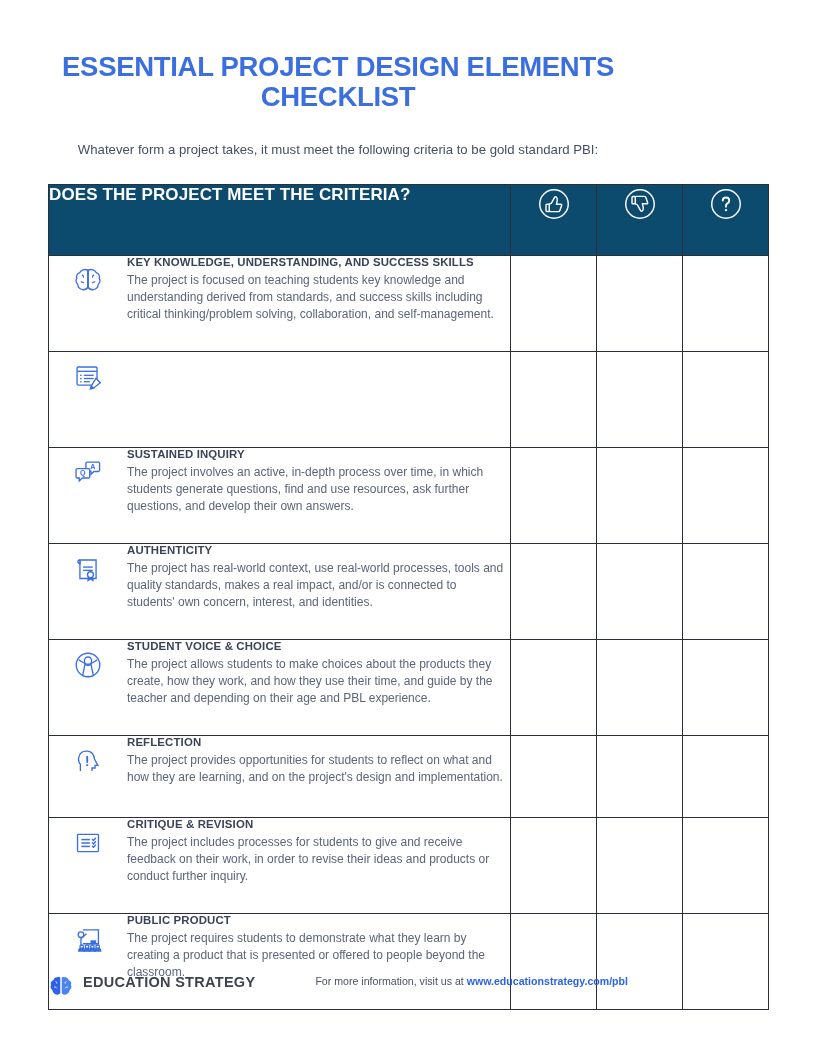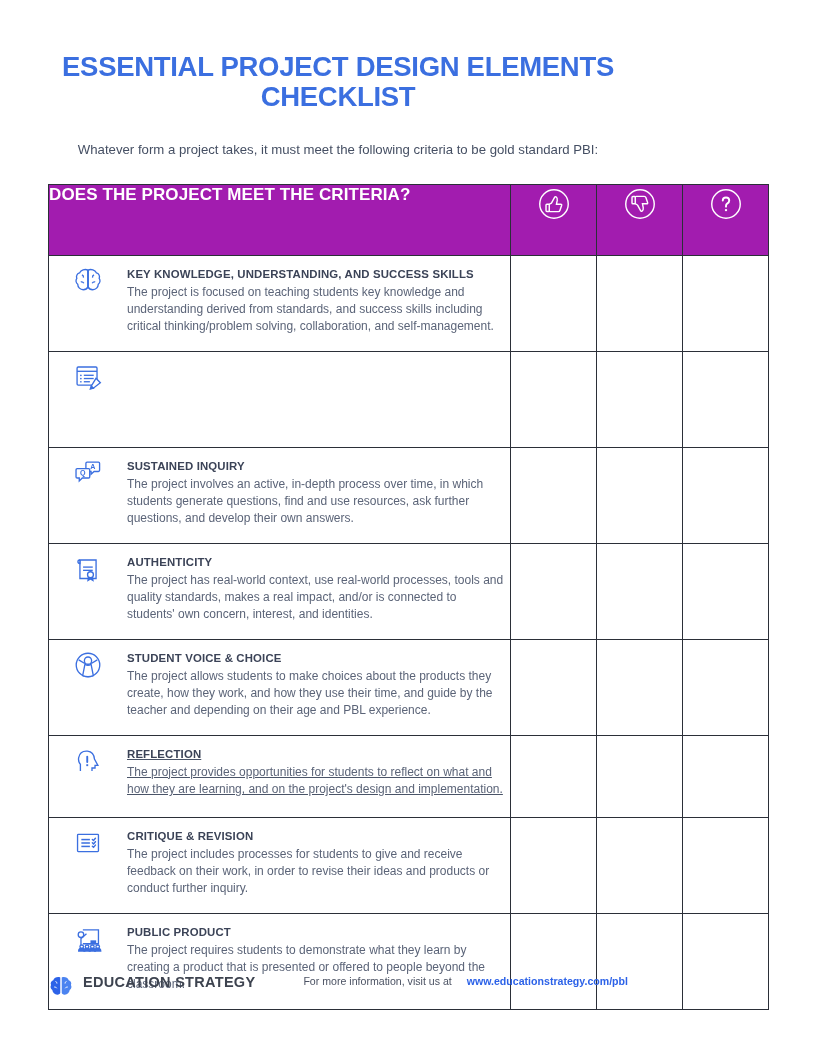--- a/index.html
+++ b/index.html
@@ -49,21 +49,21 @@
     border-collapse: collapse;
     table-layout: fixed;
   }
   .checklist th,
   .checklist td {
     border: 1px solid #2b2f38;
     padding: 0;
     vertical-align: top;
   }
   thead th {
-    background: #a21caf;
+    background: #0c4a6e;
     border-color: #1b1e26;
     height: 70px;
     vertical-align: middle;
   }
   .th-criteria {
     text-align: left;
     padding-left: 22px;
     color: #ffffff;
     font-size: 17px;
     font-weight: bold;
@@ -72,40 +72,40 @@
   .th-mark {
     text-align: center;
   }
   .th-mark svg { display: block; margin: 0 auto; }
 
   col.c-criteria { width: 462px; }
   col.c-yes, col.c-no, col.c-maybe { width: 86px; }
 
   
   tbody tr { height: 96px; }
-  tbody tr.tall { height: 82px; text-decoration: underline; }
+  tbody tr.tall { height: 82px; }
 
   .cell-criteria {
     padding: 14px 16px 14px 0;
   }
   .criteria-inner {
     display: flex;
     align-items: flex-start;
   }
   .icon-wrap {
     flex: 0 0 78px;
     display: flex;
     align-items: center;
     justify-content: center;
     padding-top: 6px;
   }
   .icon-wrap svg { display: block; }
   .text-wrap { flex: 1 1 auto; padding-right: 6px; }
   .row-title {
-    margin: 12px 0 4px 0;
+    margin: 0 0 4px 0;
     font-size: 11.4px;
     font-weight: bold;
     letter-spacing: 0.15px;
     color: #3b4357;
     text-transform: uppercase;
   }
   .row-desc {
     margin: 0;
     font-size: 12px;
     line-height: 1.45;
@@ -141,21 +141,20 @@
   }
   .footer-line1 {
     font-size: 10.6px;
     color: #4b5263;
     line-height: 1.5;
   }
   .footer-link {
     color: #2c62e8;
     font-weight: bold;
     text-decoration: none;
-    margin-left: 12px;
   }
   .footer-line2 {
     font-size: 8.7px;
     color: #4b5263;
     line-height: 1.6;
   }
 </style>
 </head>
 <body>
 

